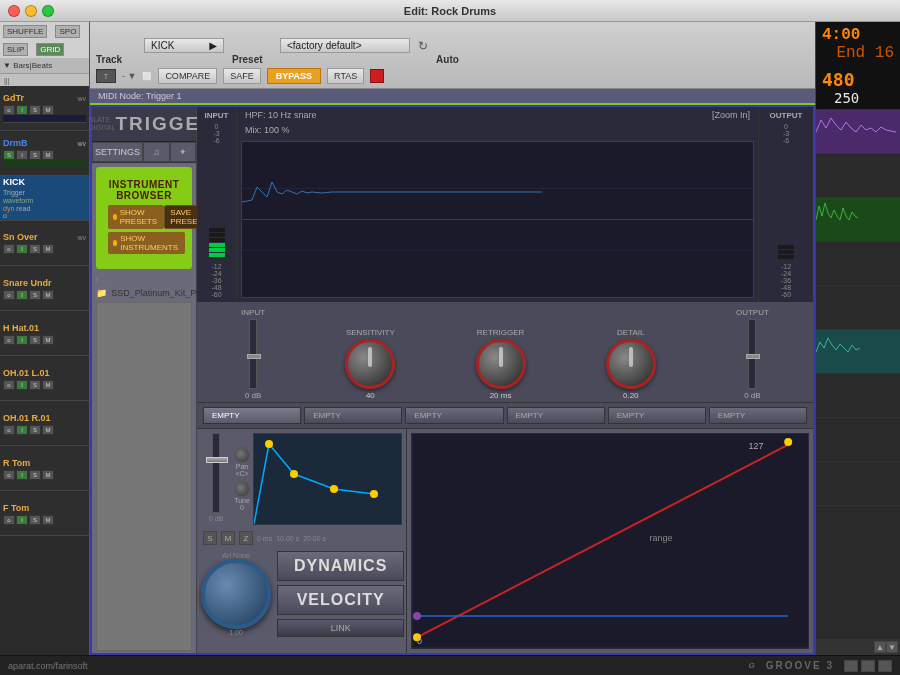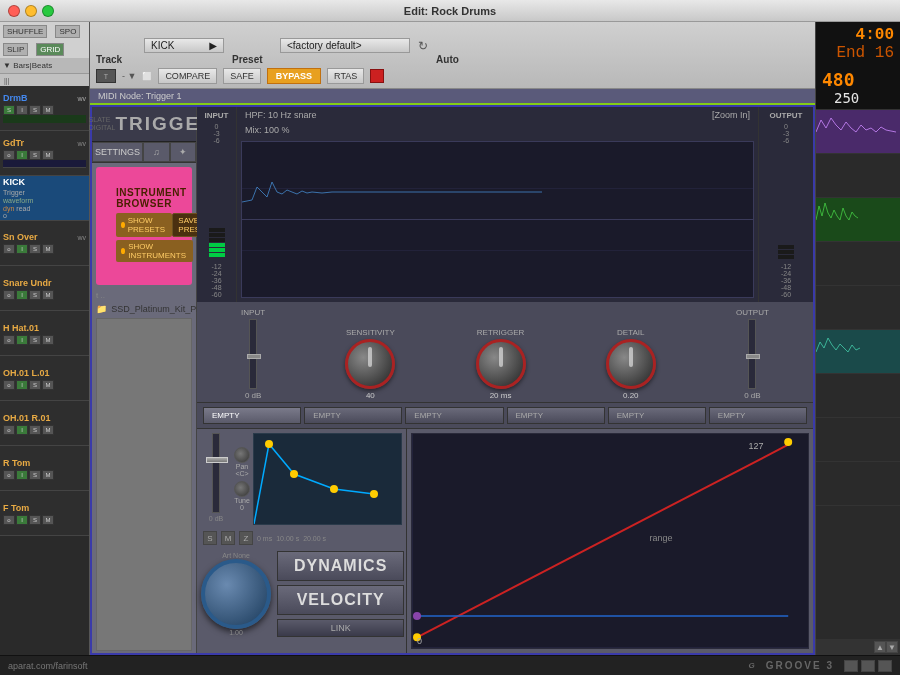--- a/index.html
+++ b/index.html
@@ -240,22 +240,22 @@
       border: 1px solid #444;
       text-align: center;
       cursor: pointer;
     }
     .st-btn.settings-main {
       font-size: 9px;
       color: #ccc;
     }
 
     .instrument-browser {
-      background: #ec4899;
-      padding: 20px;
+      background: #84cc16;
+      padding: 12px;
       margin: 4px;
       border-radius: 3px;
     }
     .ib-title {
       font-size: 10px;
       font-weight: bold;
       color: #4a2000;
       text-align: center;
       margin-bottom: 4px;
       text-transform: uppercase;
@@ -481,21 +481,21 @@
 
     .time-counter {
       background: #111;
       padding: 4px 6px;
       font-family: 'Courier New', monospace;
     }
     .time-main {
       font-size: 16px;
       color: #ff8800;
       font-weight: bold;
-      text-align: right;
+      text-align: left;
     }
     .time-sub-val {
       font-size: 16px;
       color: #cc5500;
       text-align: right;
     }
 
     .track-segments {
       flex: 1;
     }
@@ -610,44 +610,44 @@
         <span>▼ Bars|Beats</span>
       </div>
       <div style="height:12px; background:#c0c0c0; display:flex; align-items:center; padding:0 4px;">
         <span style="font-size:7px; color:#555;">|||</span>
       </div>
 
       <div class="track-list">
 
         <div class="track-item">
           <div style="display:flex; align-items:center; justify-content:space-between;">
+            <span class="track-name tc-orange">GdTr</span>
+            <span style="font-size:7px; color:#888;">wv</span>
+          </div>
+          <div class="track-controls">
+            <div class="tc-btn">o</div>
+            <div class="tc-btn green">I</div>
+            <div class="tc-btn">S</div>
+            <div class="tc-btn">M</div>
+          </div>
+          <div class="track-waveform-view" style="height:8px; background:#1a1a3a;"></div>
+        </div>
+
+        <div class="track-item">
+          <div style="display:flex; align-items:center; justify-content:space-between;">
             <span class="track-name tc-blue">DrmB</span>
             <span style="font-size:7px; color:#aaa;">wv</span>
           </div>
           <div class="track-controls">
             <div class="tc-btn green">S</div>
             <div class="tc-btn">I</div>
             <div class="tc-btn">S</div>
             <div class="tc-btn">M</div>
           </div>
           <div style="height:8px; background:#1a3a1a;"></div>
-        </div>
-
-        <div class="track-item">
-          <div style="display:flex; align-items:center; justify-content:space-between;">
-            <span class="track-name tc-orange">GdTr</span>
-            <span style="font-size:7px; color:#888;">wv</span>
-          </div>
-          <div class="track-controls">
-            <div class="tc-btn">o</div>
-            <div class="tc-btn green">I</div>
-            <div class="tc-btn">S</div>
-            <div class="tc-btn">M</div>
-          </div>
-          <div class="track-waveform-view" style="height:8px; background:#1a1a3a;"></div>
         </div>
 
         <div class="track-item active">
           <div style="display:flex; align-items:center; justify-content:space-between;">
             <span class="track-name" style="color:#fff; font-weight:900;">KICK</span>
           </div>
           <div style="font-size:7px; color:#aaa; margin-top:2px;">Trigger</div>
           <div style="font-size:7px; color:#88aa88; margin-top:1px;">waveform</div>
           <div style="display:flex; gap:2px; margin-top:1px;">
             <span style="font-size:7px; color:#cc8844;">dyn</span>

